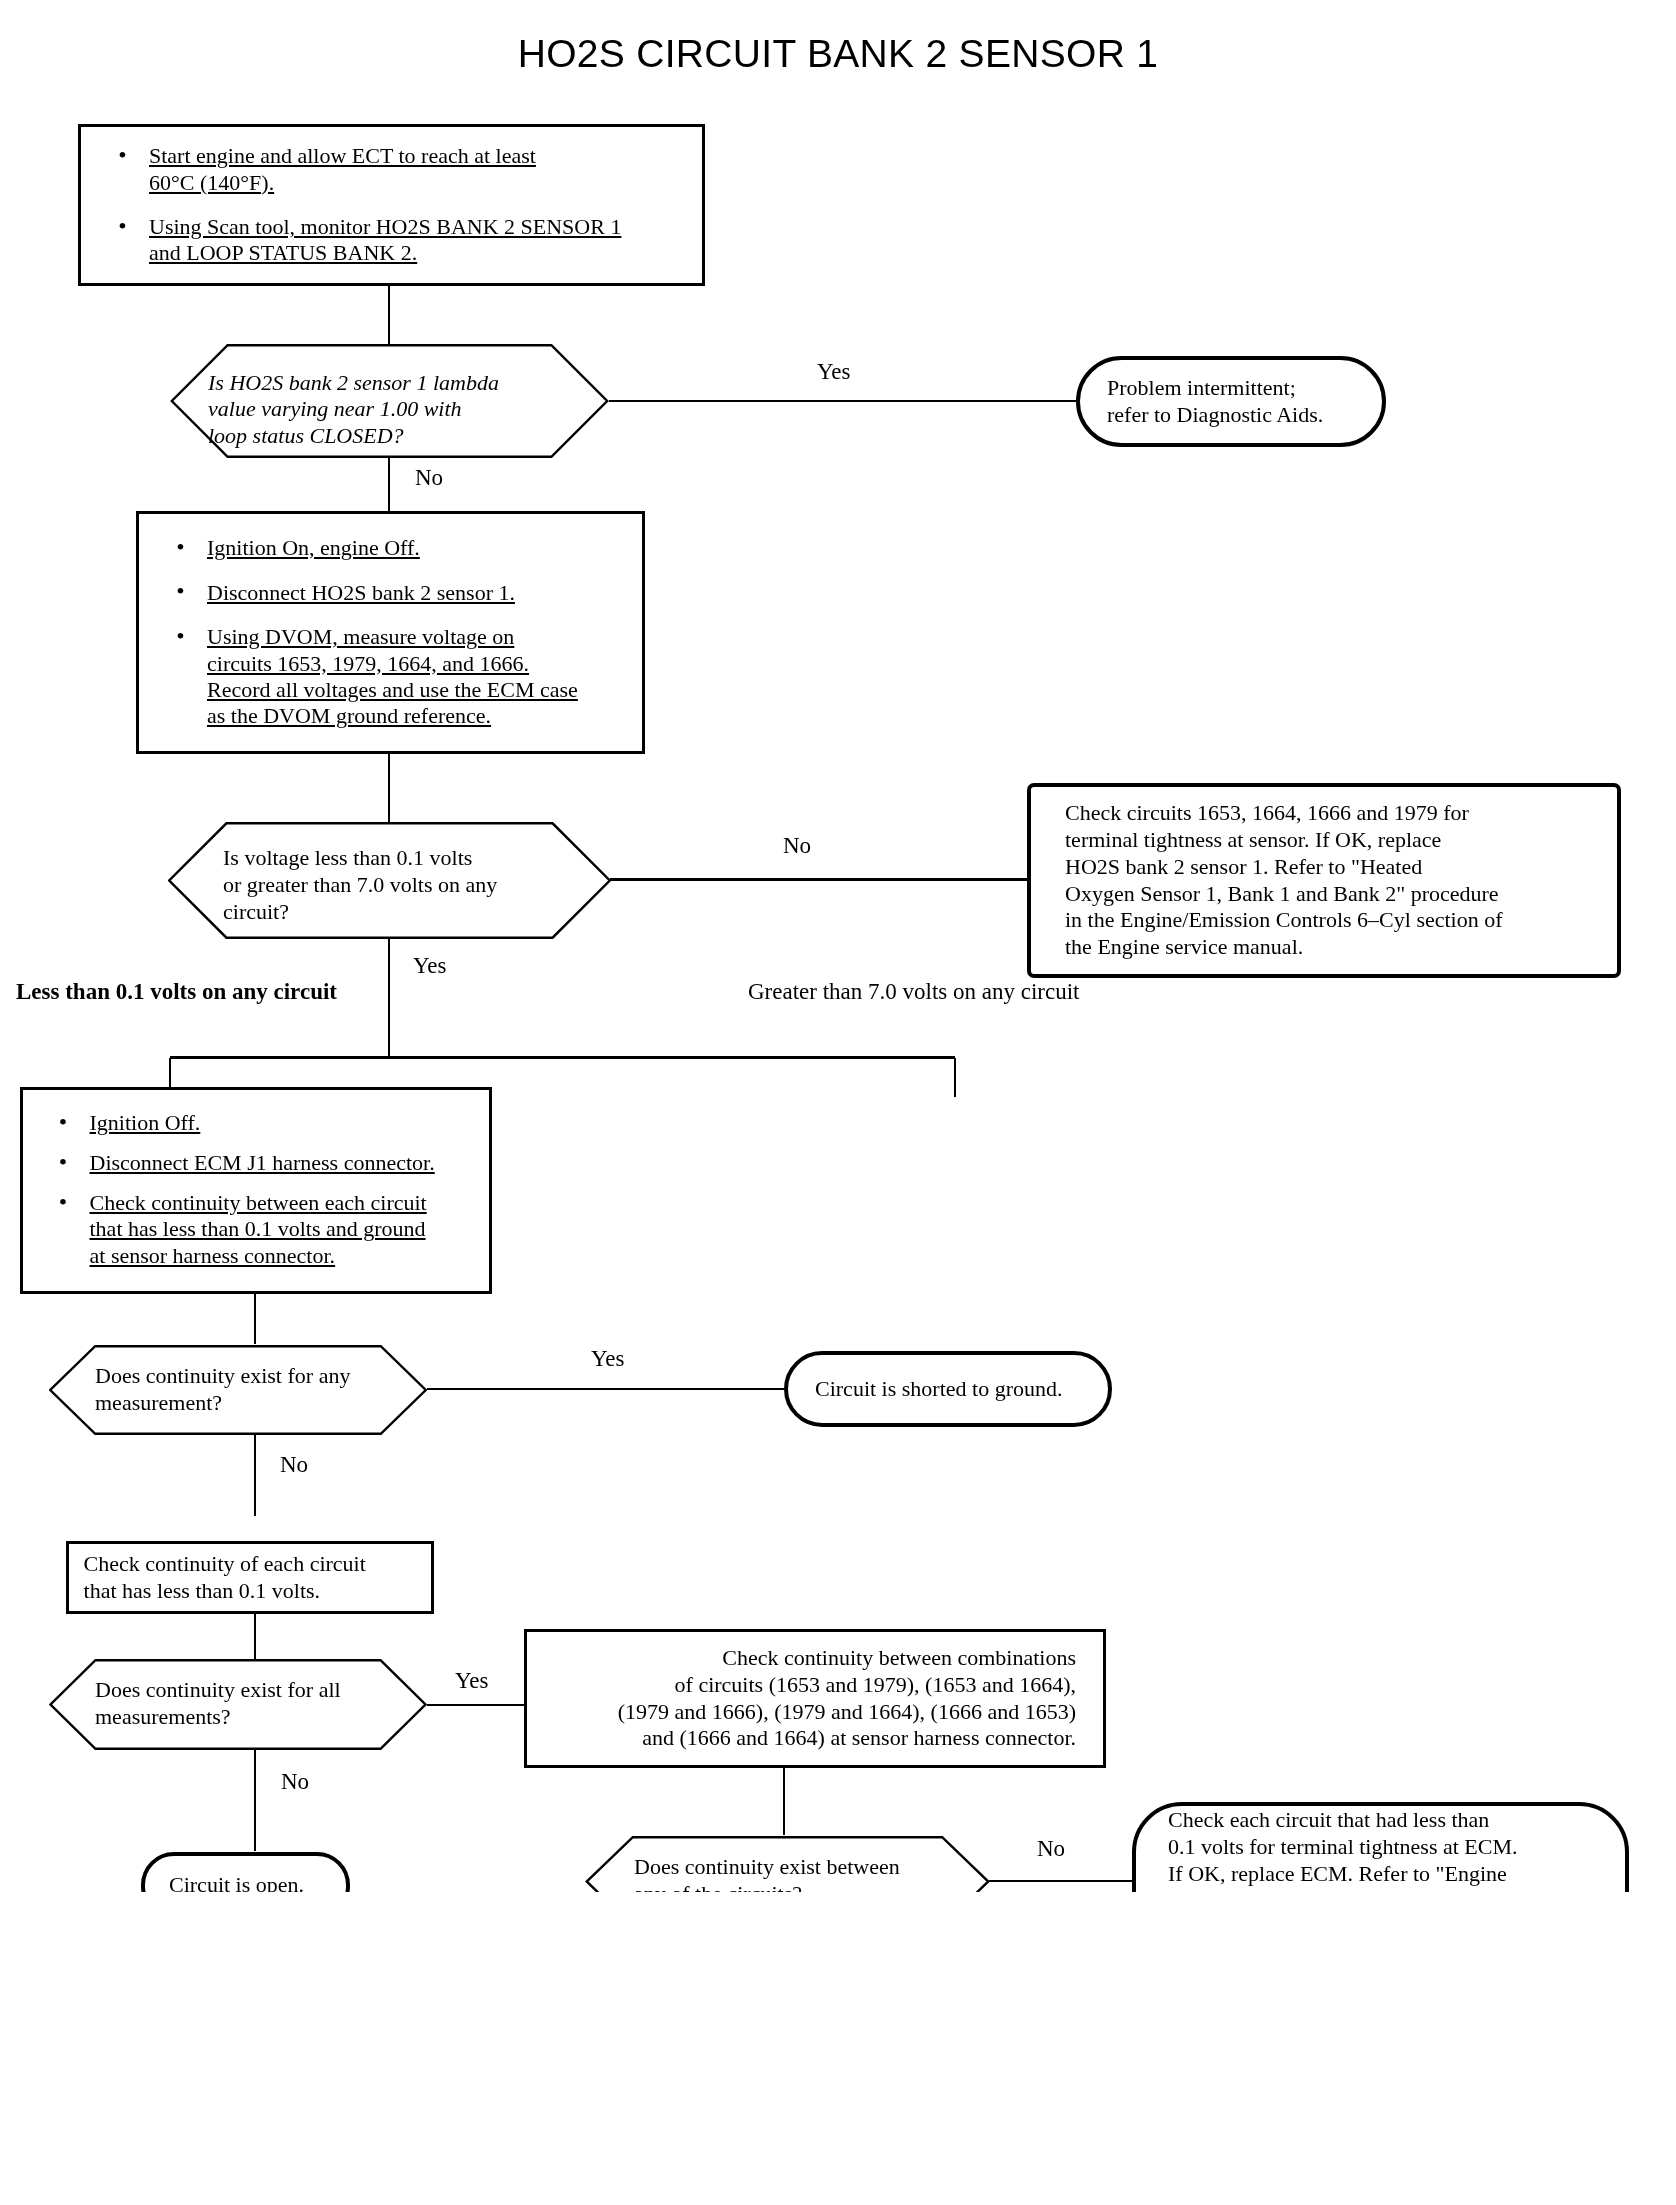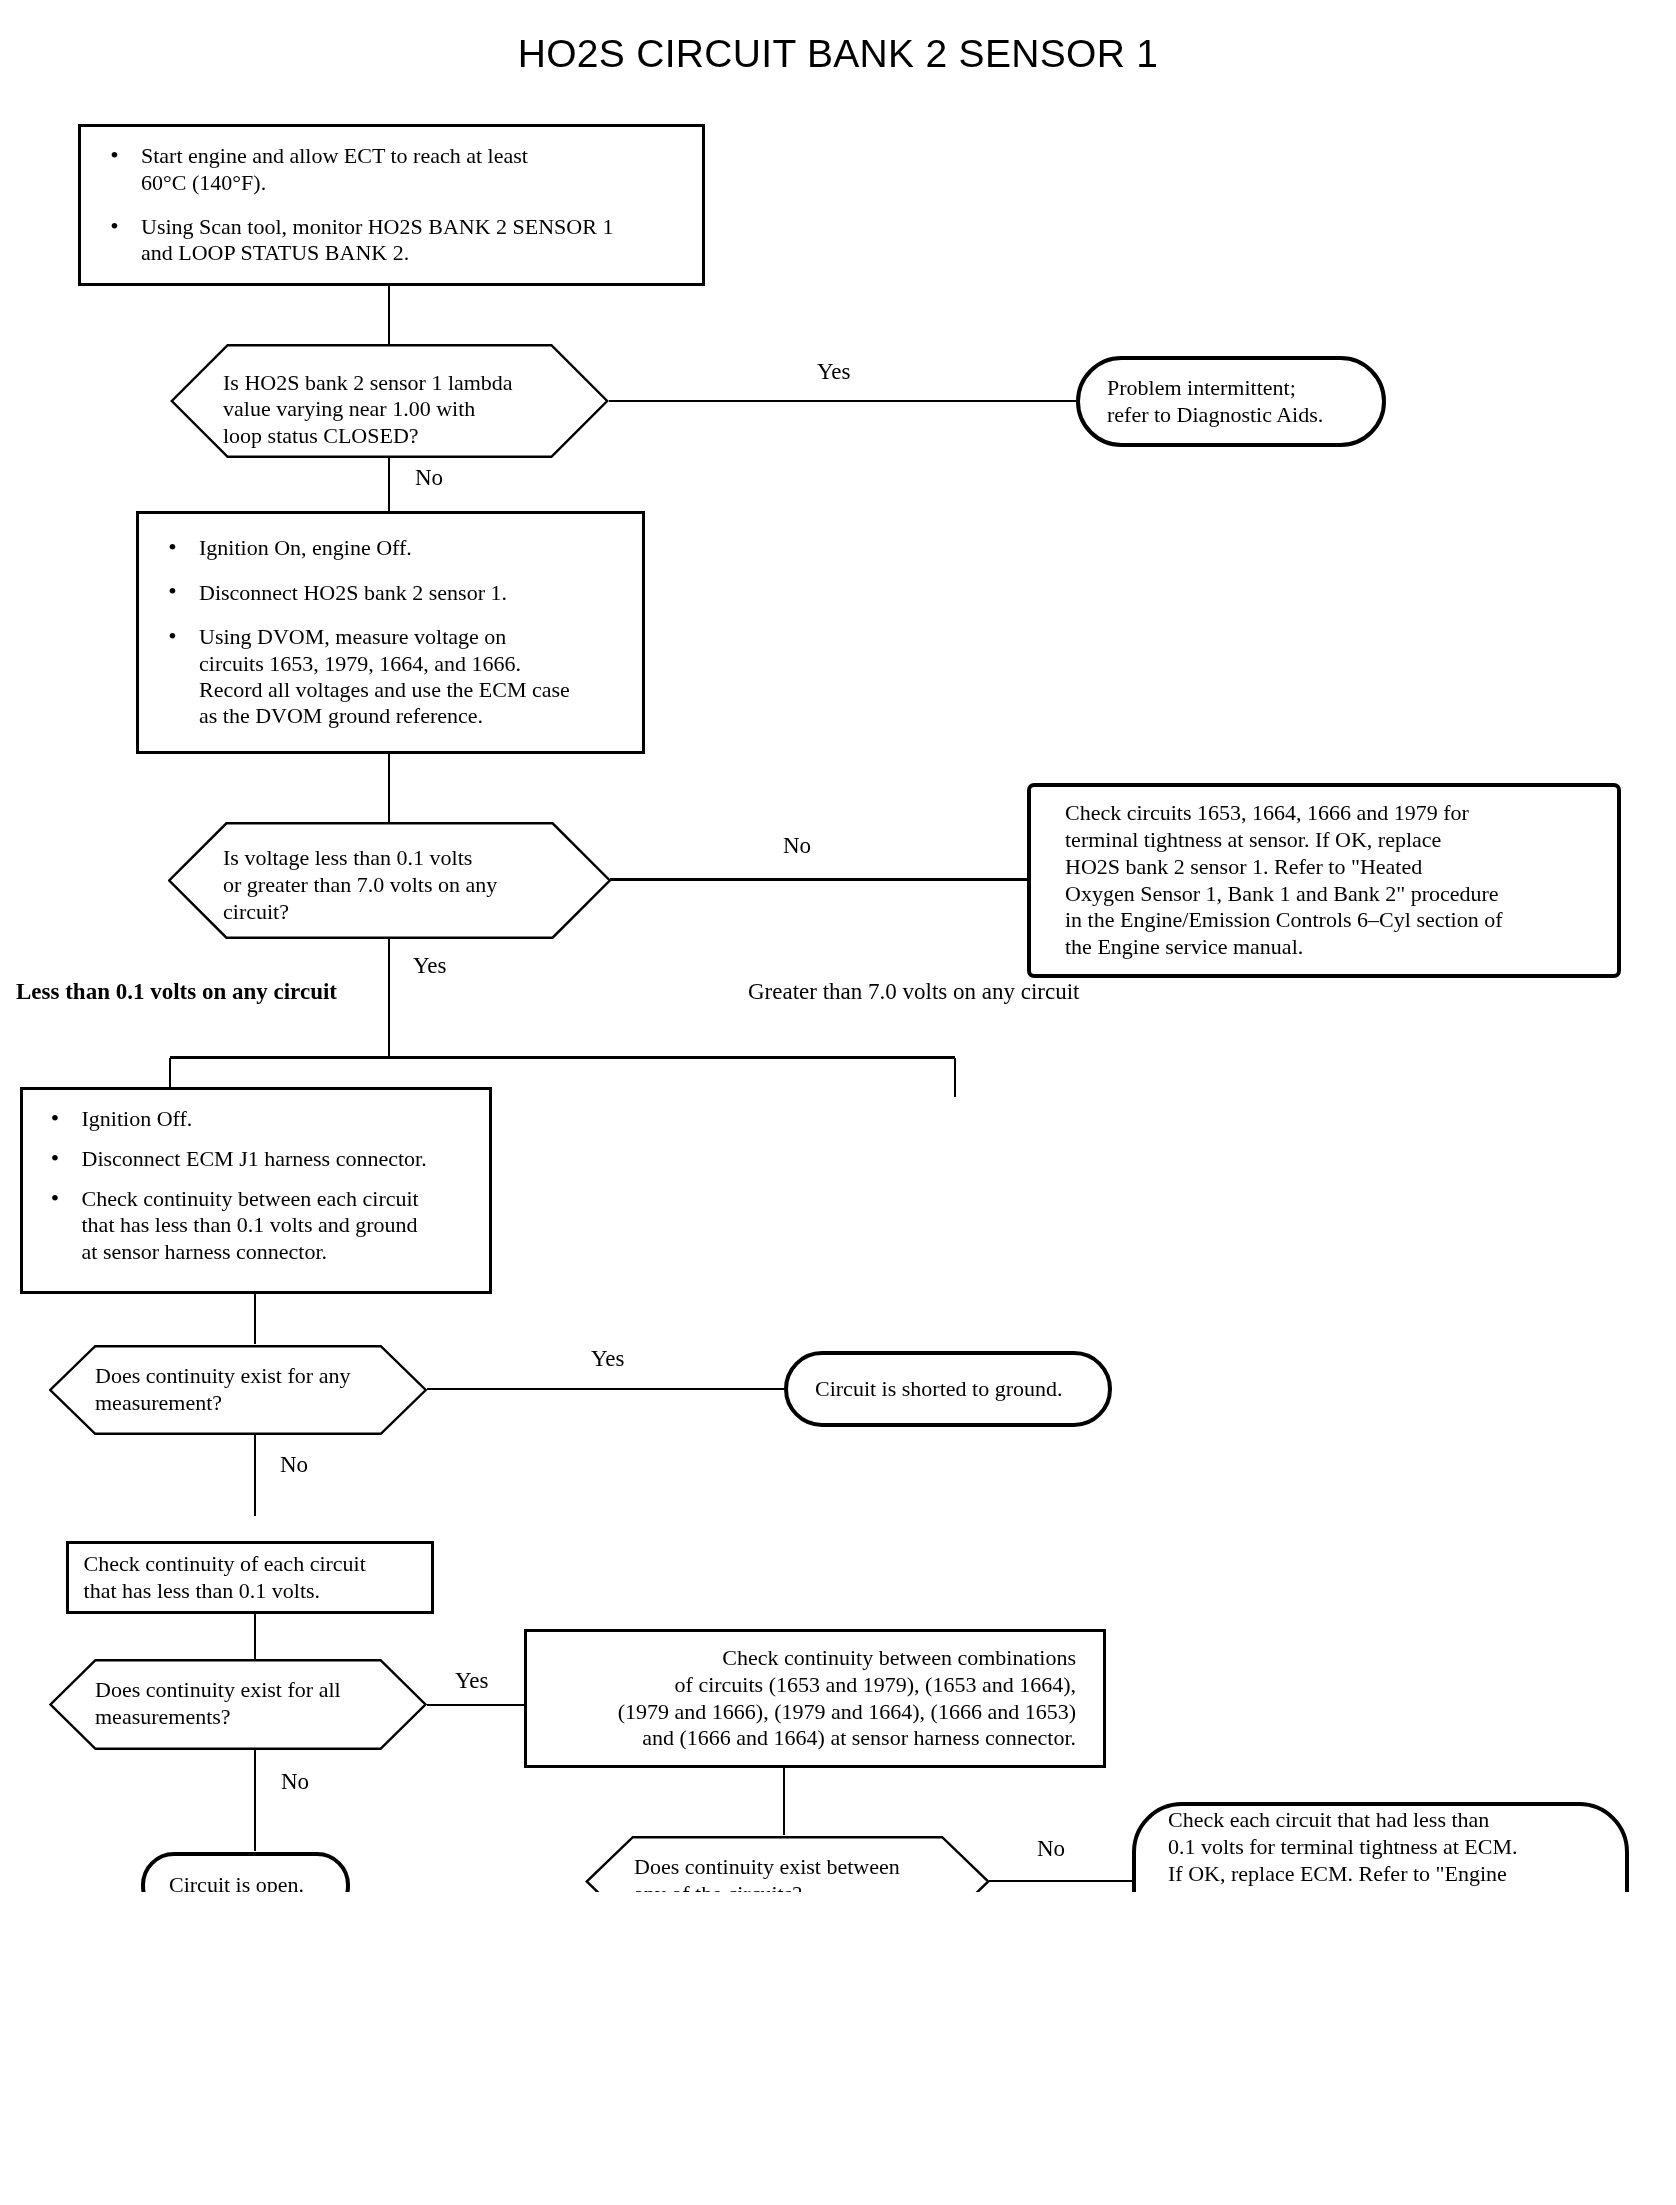--- a/index.html
+++ b/index.html
@@ -61,21 +61,21 @@
   }
 
   
   .txt{
     font-size:22px;
     line-height:1.22;
     white-space:pre-line;
   }
 
   
-  .blist{ list-style:none; margin:4px; padding:0; }
+  .blist{ list-style:none; margin:12px; padding:0;text-decoration:underline; }
   .blist li{
     position:relative;
     padding-left:38px;
     margin:0 0 18px 0;
     font-size:22px;
     line-height:1.2;
     white-space:pre-line;
   }
   .blist li:last-child{ margin-bottom:0; }
   .blist li:before{
@@ -152,21 +152,21 @@
         <li>Using Scan tool, monitor HO2S BANK 2 SENSOR 1
 and LOOP STATUS BANK 2.</li>
       </ul>
     </div>
   </div>
 
   <div class="node hexwrap" style="left:170px; top:344px; width:439px; height:114px;">
     <svg width="439" height="114" viewBox="0 0 722 188">
       <polygon points="94,2 628,2 720,94 628,186 94,186 2,94" fill="#fff" stroke="#000" stroke-width="4"></polygon>
     </svg>
-    <div class="hextext txt" style="left:53px; top:25.5px; width:353px;">Is HO2S bank 2 sensor 1 lambda
+    <div class="hextext txt" style="left:38px; top:25.5px; width:353px;font-style:italic;">Is HO2S bank 2 sensor 1 lambda
 value varying near 1.00 with
 loop status CLOSED?</div>
   </div>
 
   <div class="node term" style="left:1076px; top:356px; width:310px; height:91px; border-radius:46px; padding:0 27px;">
     <div class="term-inner txt">Problem intermittent;
 refer to Diagnostic Aids.</div>
   </div>
 
   <div class="node proc" style="left:136px; top:511px; width:509px; height:243px; padding:16px 18px;">

